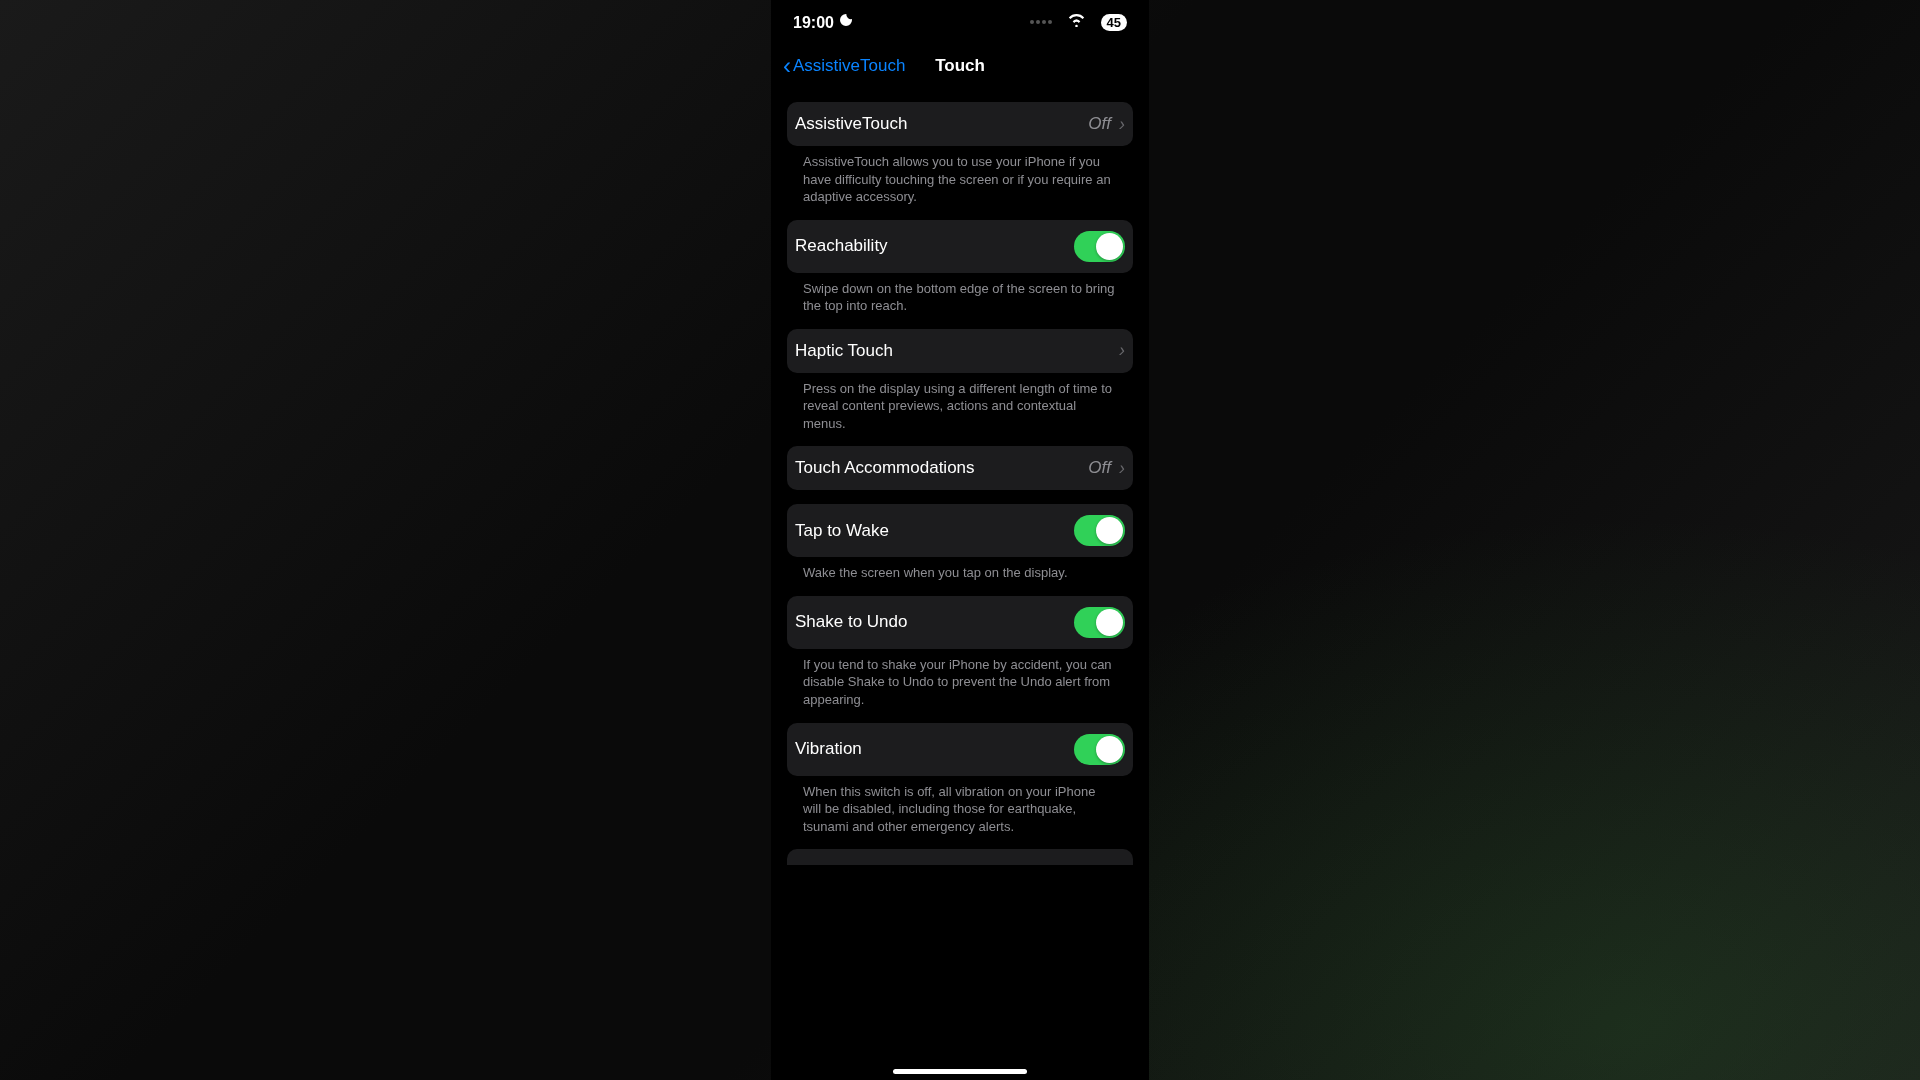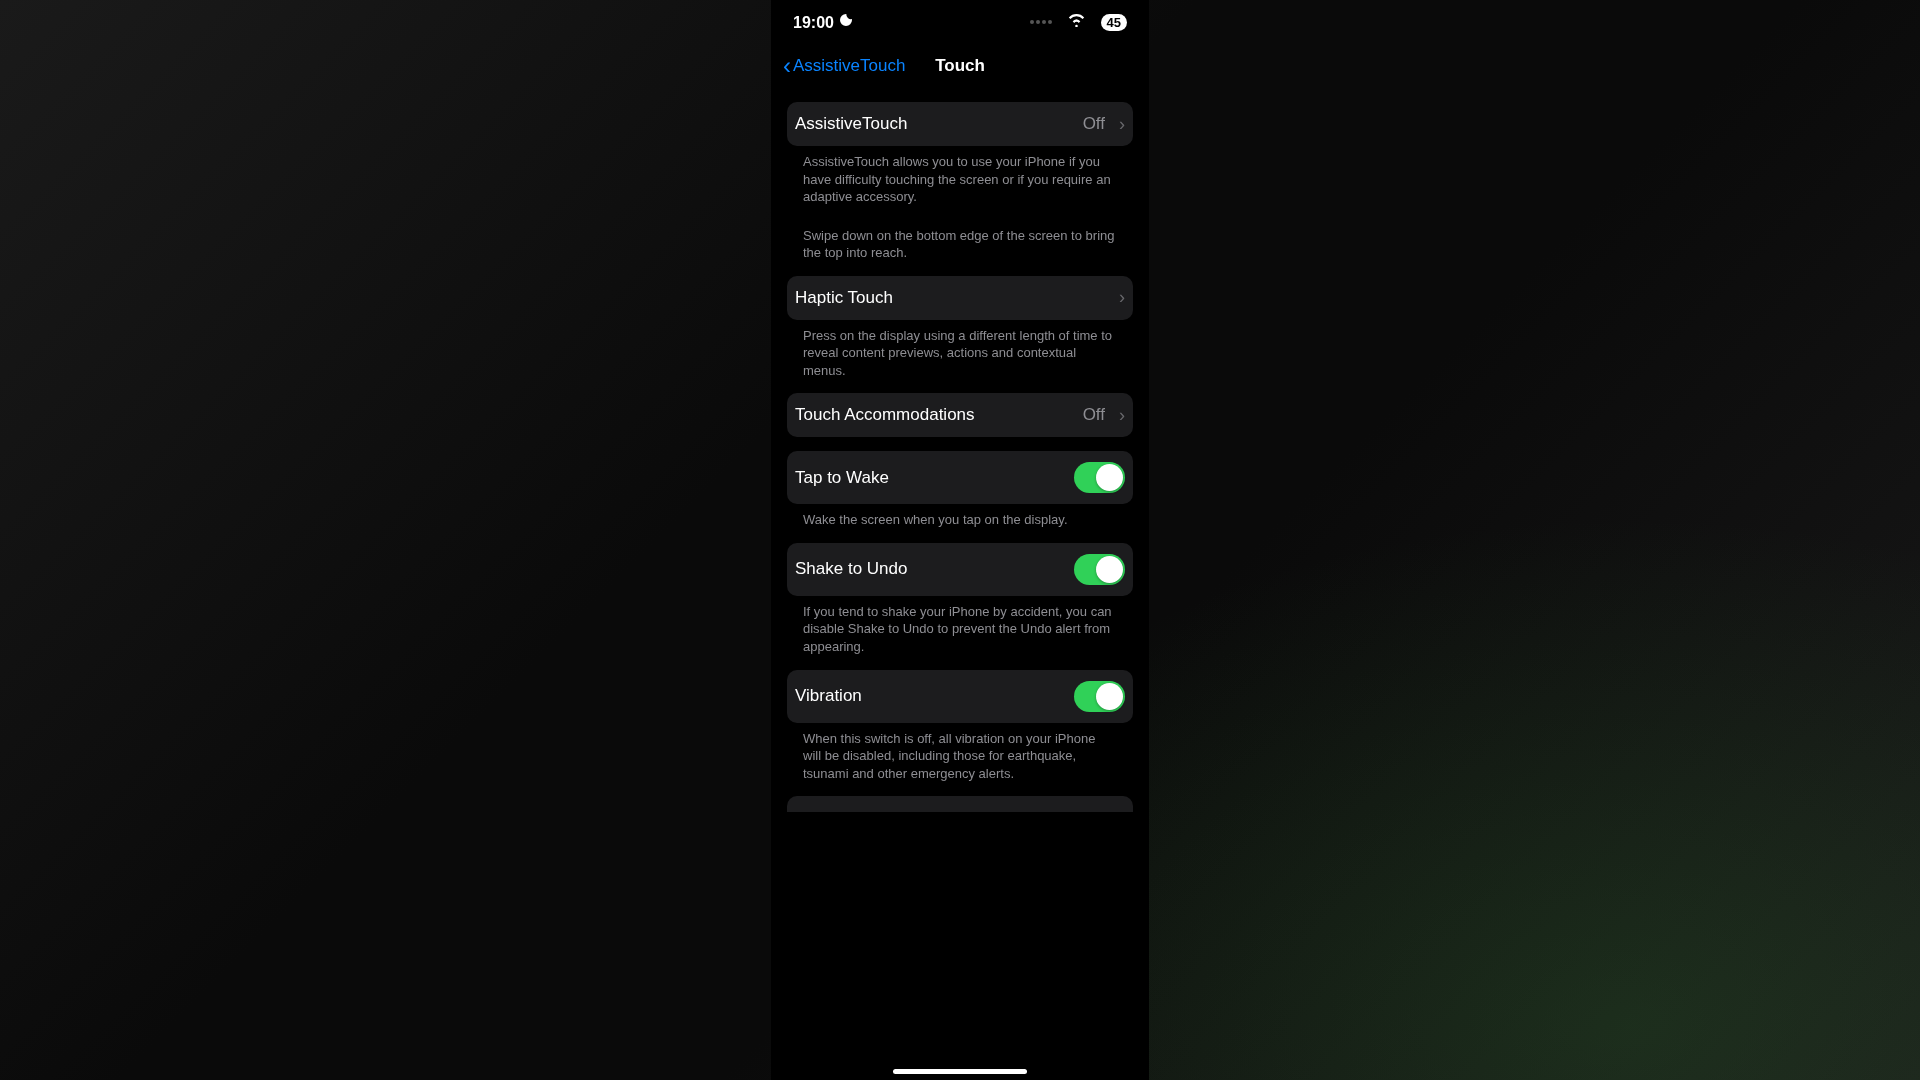--- a/index.html
+++ b/index.html
@@ -87,21 +87,22 @@
     justify-content: space-between;
     min-height: 44px;
   }
   .row-label {
     color: #fff;
     font-size: 17px;
   }
   .row-right {
     display: flex;
     align-items: flex-start;
-    gap: 14px;
+    gap: 8px;
+    font-style: italic;
   }
   .value-label { color: #8e8e93; font-size: 17px; }
   .chevron { color: #68686c; font-size: 18px; }
   .footer {
     color: #8e8e93;
     font-size: 13px;
     line-height: 1.35;
     padding: 7px 16px 0;
   }
   .switch {
@@ -184,20 +185,26 @@
         <span class="row-label">AssistiveTouch</span>
         <span class="row-right">
           <span class="value-label">Off</span>
           <span class="chevron">›</span>
         </span>
       </div>
       <div class="footer">AssistiveTouch allows you to use your iPhone if you have difficulty touching the screen or if you require an adaptive accessory.</div>
     </div>
 
     <div class="group">
+      <div class="row">
+        <span class="row-label">Reachability</span>
+        <span class="switch on">
+            <span class="knob"></span>
+          </span>
+      </div>
       <div class="footer">Swipe down on the bottom edge of the screen to bring the top into reach.</div>
     </div>
 
     <div class="group">
       <div class="row">
         <span class="row-label">Haptic Touch</span>
         <span class="row-right">
           <span class="chevron">›</span>
         </span>
       </div>

